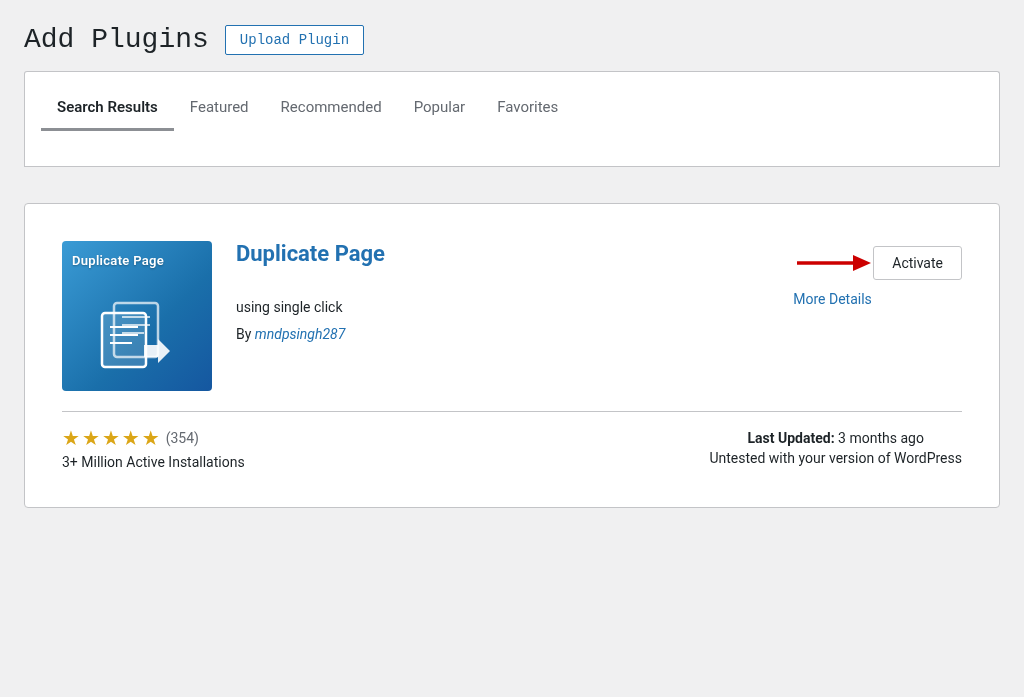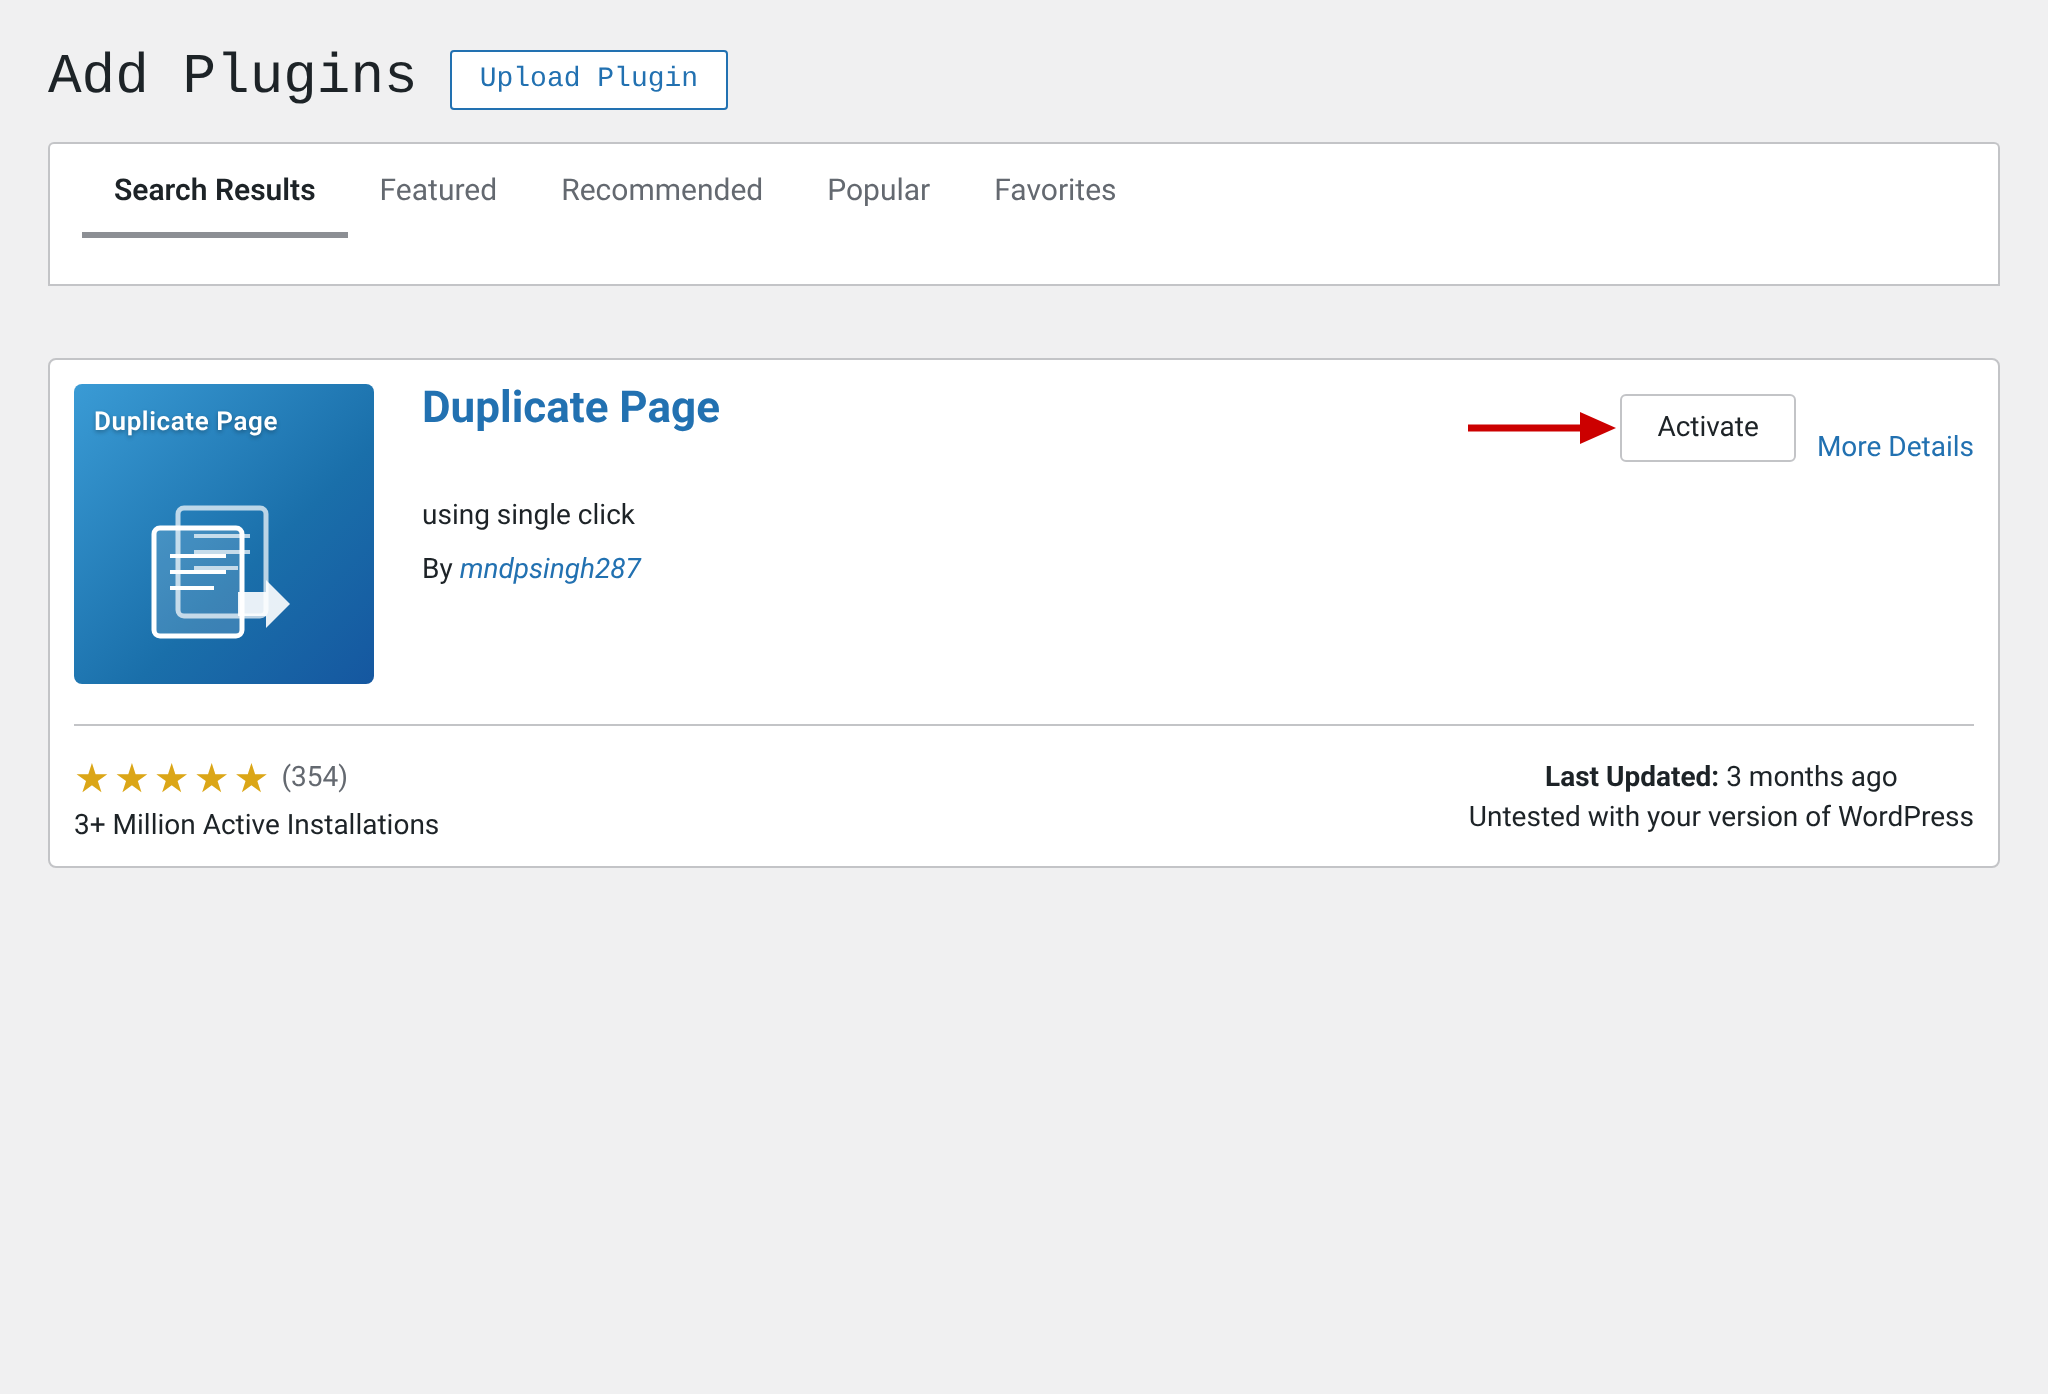--- a/index.html
+++ b/index.html
@@ -33,21 +33,21 @@
       font-size: 14px;
       cursor: pointer;
       font-family: inherit;
     }
 
     .tabs-container {
       background: #fff;
       border: 1px solid #c3c4c7;
       border-bottom: none;
       border-radius: 3px 3px 0 0;
-      padding: 0 16px;
+      padding: 12px 16px;
       display: flex;
       align-items: flex-end;
       gap: 0;
     }
 
     .tab {
       padding: 14px 16px 12px;
       font-size: 15px;
       color: #646970;
       cursor: pointer;
@@ -72,21 +72,21 @@
 
     .content-area {
       background: #f0f0f1;
       padding: 20px 0;
     }
 
     .plugin-card {
       background: #fff;
       border: 1px solid #c3c4c7;
       border-radius: 4px;
-      padding: 12px;
+      padding: 37px;
       margin-bottom: 16px;
     }
 
     .plugin-card-body {
       display: flex;
       align-items: flex-start;
       gap: 24px;
     }
 
     .plugin-icon {
@@ -150,22 +150,22 @@
     }
 
     .plugin-author a {
       color: #2271b1;
       text-decoration: none;
       font-style: italic;
     }
 
     .plugin-actions {
       display: flex;
-      flex-direction: row;
-      align-items: flex-end;
+      flex-direction: column;
+      align-items: flex-start;
       gap: 10px;
       flex-shrink: 0;
       padding-top: 4px;
     }
 
     .activate-btn {
       border: 1px solid #c3c4c7;
       background: #fff;
       color: #1d2327;
       padding: 8px 18px;

